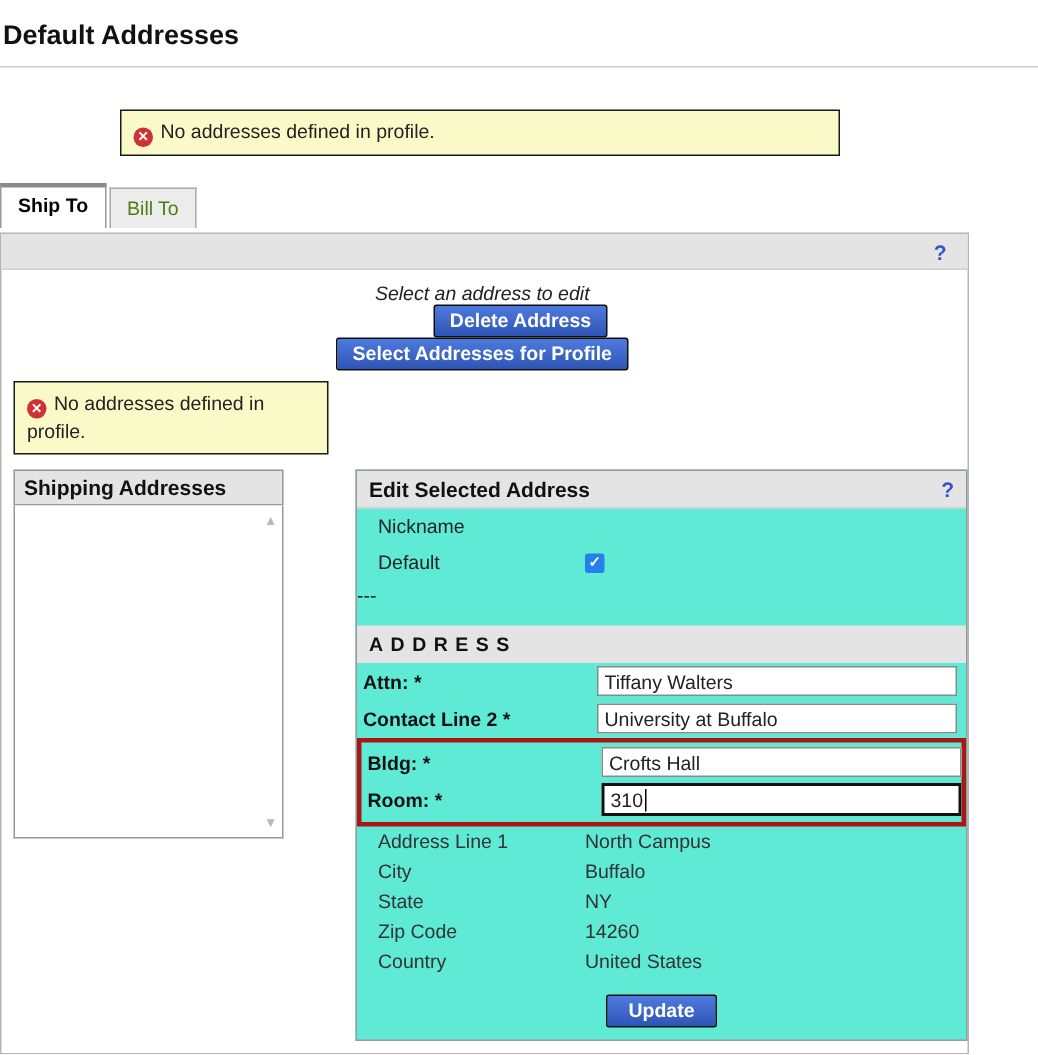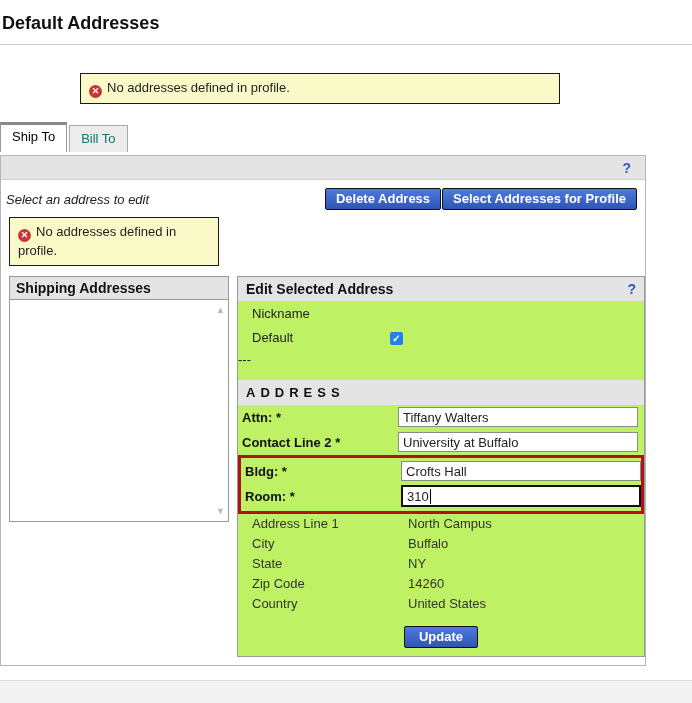--- a/index.html
+++ b/index.html
@@ -29,43 +29,43 @@
   .err-icon {
     display:inline-block; width:13px; height:13px; border-radius:50%;
     background:#cc3333; color:#fff; font-size:9px; line-height:13px;
     text-align:center; font-weight:bold; vertical-align:-2px; margin-right:5px;
   }
 
   
   .tabs { display:flex; align-items:flex-end; margin-top:18px; height:30px; }
   .tab {
     font-size:13px; padding:5px 11px 7px 11px; cursor:default;
-    border:1px solid #aaa; border-bottom:none; background:#ececec; color:#0f766e;
+    border:1px solid #aaa; border-bottom:none; background:#ececec; color:#4d7c0f;
   }
   .tab.active {
-    background:#fff; font-weight:normal; color:#000;
+    background:#fff; font-weight:bold; color:#000;
     border:1px solid #999; border-bottom:none;
     border-top:3px solid #8a8a8a;
     padding:4px 11px 8px 11px;
     position:relative; z-index:2;
   }
   .tab.inactive { margin-left:2px; height:27px; }
 
   
   .container {
     width:646px; border:1px solid #b5b5b5; background:#fff;
     margin-top:3px; position:relative; z-index:1;
   }
   .panel-topbar {
     height:24px; background:#e4e4e4; border-bottom:1px solid #cfcfcf;
     display:flex; justify-content:flex-end; align-items:center; padding-right:14px;
   }
   .help-q { color:#3355cc; font-weight:bold; font-size:14px; cursor:pointer; }
 
-  .toolbar { display:flex; align-items:center; padding:8px 8px 6px 5px; }
+  .toolbar { display:flex; align-items:center; padding:8px 8px 6px 5px;flex-direction:column; }
   .instruction { font-style:italic; font-size:13px; color:#222; }
   .toolbar .spacer { flex:1; }
   .btn {
     background:linear-gradient(#4e7ade,#2e55b5);
     color:#fff; font-weight:bold; font-size:13px;
     border:1px solid #101010; border-radius:2px;
     padding:2px 10px 3px 10px; cursor:pointer;
     font-family:"Liberation Sans", sans-serif;
   }
   .btn-delete { margin-left:52px; margin-right:1px; }
@@ -81,21 +81,21 @@
   }
   .listbox {
     border:1px solid #999; border-top:none; height:222px;
     background:#fff; position:relative;
   }
   .scroll-arrow { position:absolute; right:3px; color:#b8b8b8; font-size:9px; cursor:pointer; }
   .scroll-up { top:5px; }
   .scroll-down { bottom:5px; }
 
   
-  .edit-panel { width:411px; border:1px solid #999; font-size:13px; background:#bef264; }
+  .edit-panel { width:411px; border:1px solid #999; font-size:13px; background:#5eead4;margin-left:40px; }
   .edit-header {
     background:#e4e4e4; border-bottom:1px solid #d0d0d0;
     display:flex; justify-content:space-between; align-items:center;
     font-weight:bold; font-size:14px; padding:4px 8px; color:#111;
   }
   .row { display:flex; align-items:center; min-height:24px; }
   .lbl { width:152px; padding-left:14px; color:#222; }
   .row-top { align-items:flex-start; }
   .row-top .lbl { padding-top:2px; }
 
@@ -120,21 +120,21 @@
     letter-spacing:5px; padding:5px 8px; margin-top:6px; color:#111;
   }
   .form-row { display:flex; align-items:center; min-height:25px; }
   .form-lbl { width:160px; padding-left:4px; font-weight:bold; color:#111; }
   input.addr-input { width:240px; }
   .annotation2 { border:3px solid #aa1515; padding:1px 0 2px 0; }
   .input-wrap { position:relative; display:inline-block; }
   input.focused { border:2px solid #111; height:22px; }
   .caret { position:absolute; left:29px; top:4px; width:1px; height:15px; background:#000; }
 
-  .ro-row { display:flex; min-height:20px; align-items:center; color:#333;gap:18px; }
+  .ro-row { display:flex; min-height:20px; align-items:center; color:#333; }
   .ro-lbl { width:152px; padding-left:14px; }
   .update-row { text-align:center; margin:12px 0 8px 0; }
   .btn-update { padding:2px 14px 3px 14px; }
 
   
   .footer-bar {
     margin-top:14px; width:692px; height:30px;
     background:#f3f3f3; border-top:1px solid #ddd;
   }
 </style>

